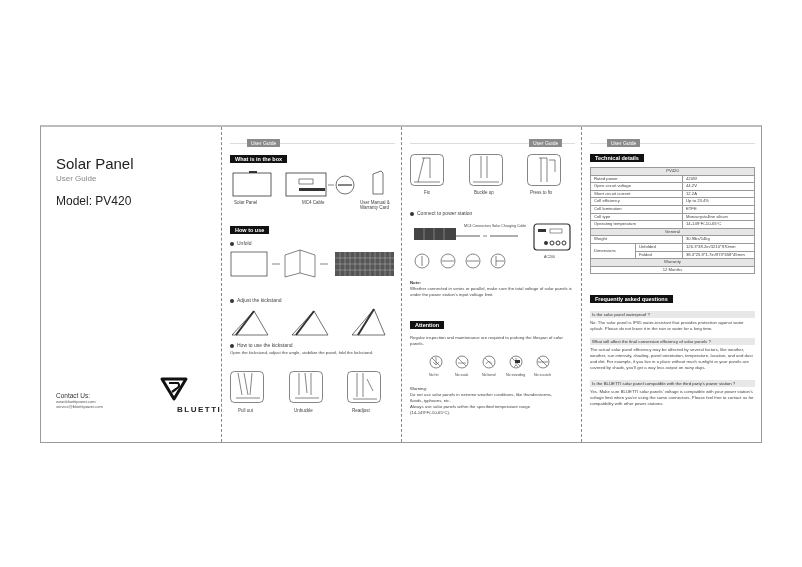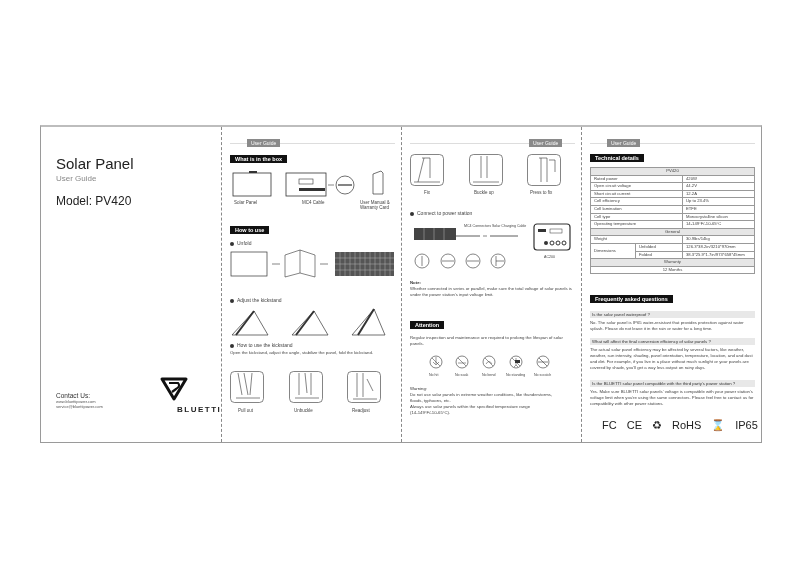--- a/index.html
+++ b/index.html
@@ -287,22 +287,14 @@
 
     <div class="q" style="top:184px;">Is the solar panel waterproof ?</div>
     <div class="para" style="left:8px;top:193px;width:168px;">No. The solar panel is IP65 water-resistant that provides protection against water splash. Please do not leave it in the rain or water for a long time.</div>
 
     <div class="q" style="top:211px;">What will affect the final conversion efficiency of solar panels ?</div>
     <div class="para" style="left:8px;top:220px;width:168px;">The actual solar panel efficiency may be affected by several factors, like weather, weather, sun intensity, shading, panel orientation, temperature, location, and and dust and dirt. For example, if you live in a place without much sunlight or your panels are covered by shade, you'll get a way less output on rainy days.</div>
 
     <div class="q" style="top:253px;">Is the BLUETTI solar panel compatible with the third party's power station ?</div>
     <div class="para" style="left:8px;top:262px;width:168px;">Yes. Make sure BLUETTI solar panels' voltage is compatible with your power station's voltage limit when you're using the same connectors. Please feel free to contact us for compatibility with other power stations.</div>
 
-    <div class="certs">
-      <span>FC</span>
-      <span>CE</span>
-      <span>♻</span>
-      <span>RoHS</span>
-      <span>⌛</span>
-      <span>IP65</span>
-    </div>
   </div>
 </div>
 
 </body></html>

